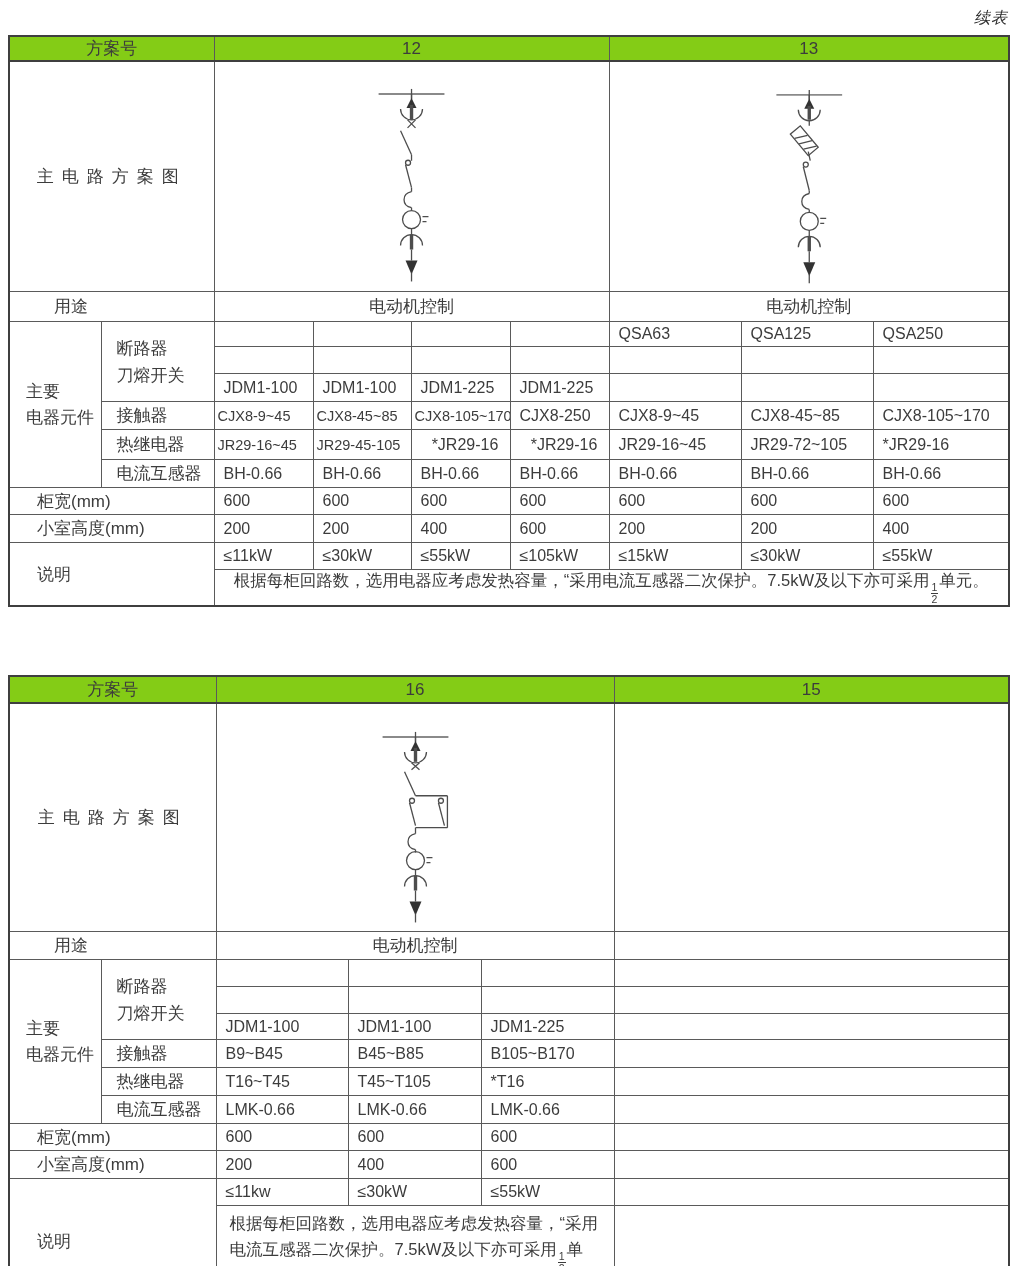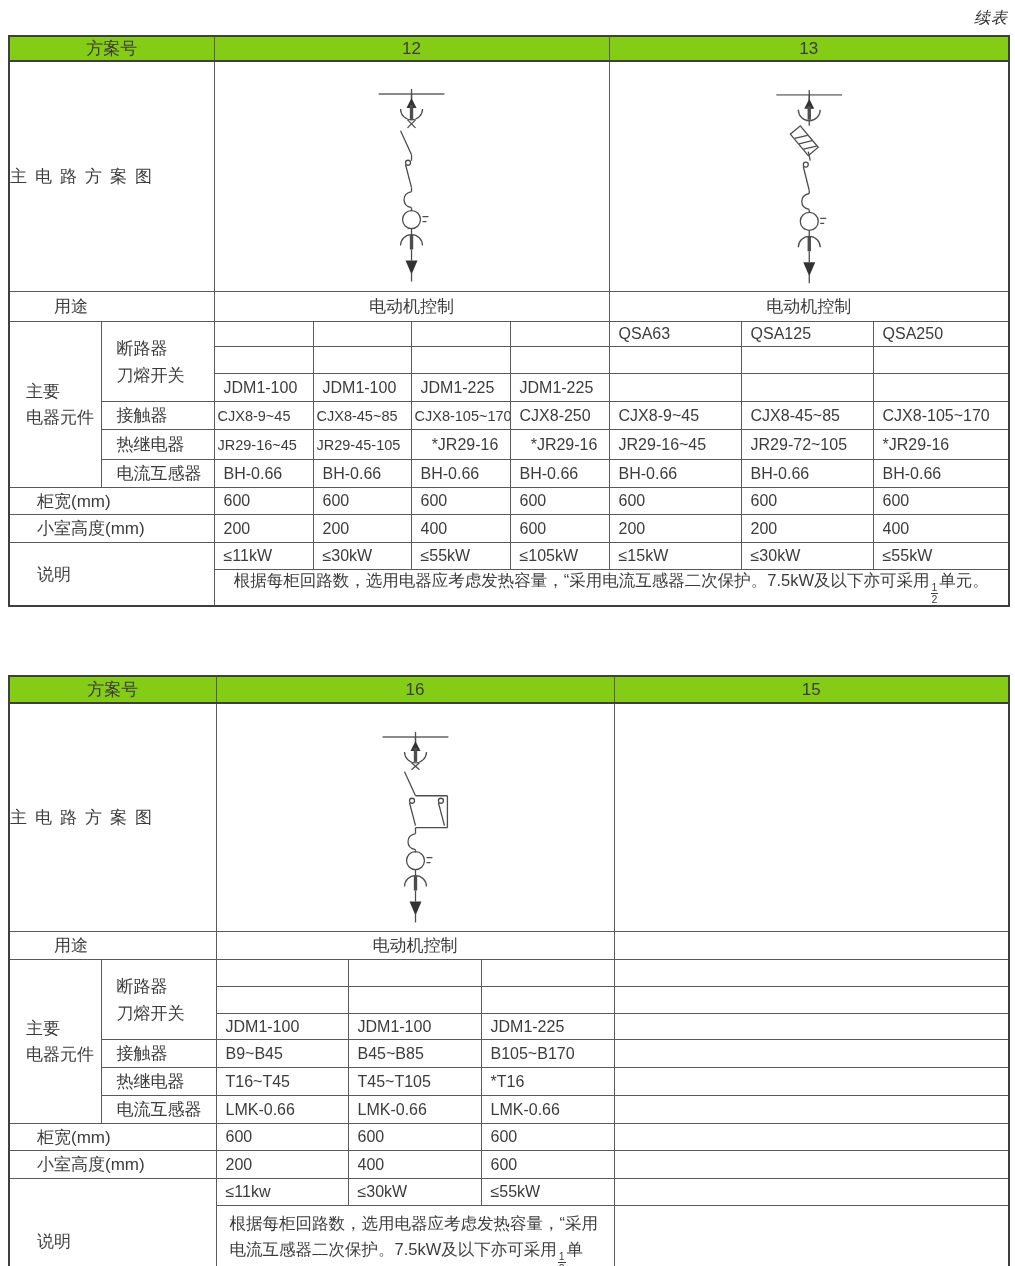--- a/index.html
+++ b/index.html
@@ -14,21 +14,21 @@
   #t2 { top:675px; }
 
   td { border:1px solid #5a5a5a; font-size:16px; color:#3c3c3c; vertical-align:middle;
        padding:0 2px 0 10px; overflow:hidden; white-space:nowrap; }
 
   tr.hdr td { background:#84cc16; text-align:center; padding:0; font-size:17px;
               border-bottom:2px solid #3f3f3f; }
 
   td.cjk { font-size:17px; }
   td.ctr { text-align:center; padding:0; }
-  td.spread { text-align:left; padding:0; letter-spacing:8px; font-size:17px; }
+  td.spread { text-align:center; padding:0; letter-spacing:8px; font-size:17px; }
   td.lab { padding-left:27px; font-size:17px; }
   td.lab-usage { padding-left:44px; font-size:17px; }
   td.two-line { white-space:normal; line-height:26px; padding-left:16px; font-size:17px; }
   td.ind { padding-left:15px; font-size:17px; white-space:normal; line-height:27px; }
   td.val { padding-left:9px; }
   td.sm { font-size:14.5px; padding-left:3px; }
   td.diag { padding:0; vertical-align:top; }
   td.note-center { text-align:center; padding:0 4px; font-size:16.5px; }
   td.note-wrap { white-space:normal; padding:4px 10px 4px 13px; line-height:26px; font-size:16.5px; }
 

